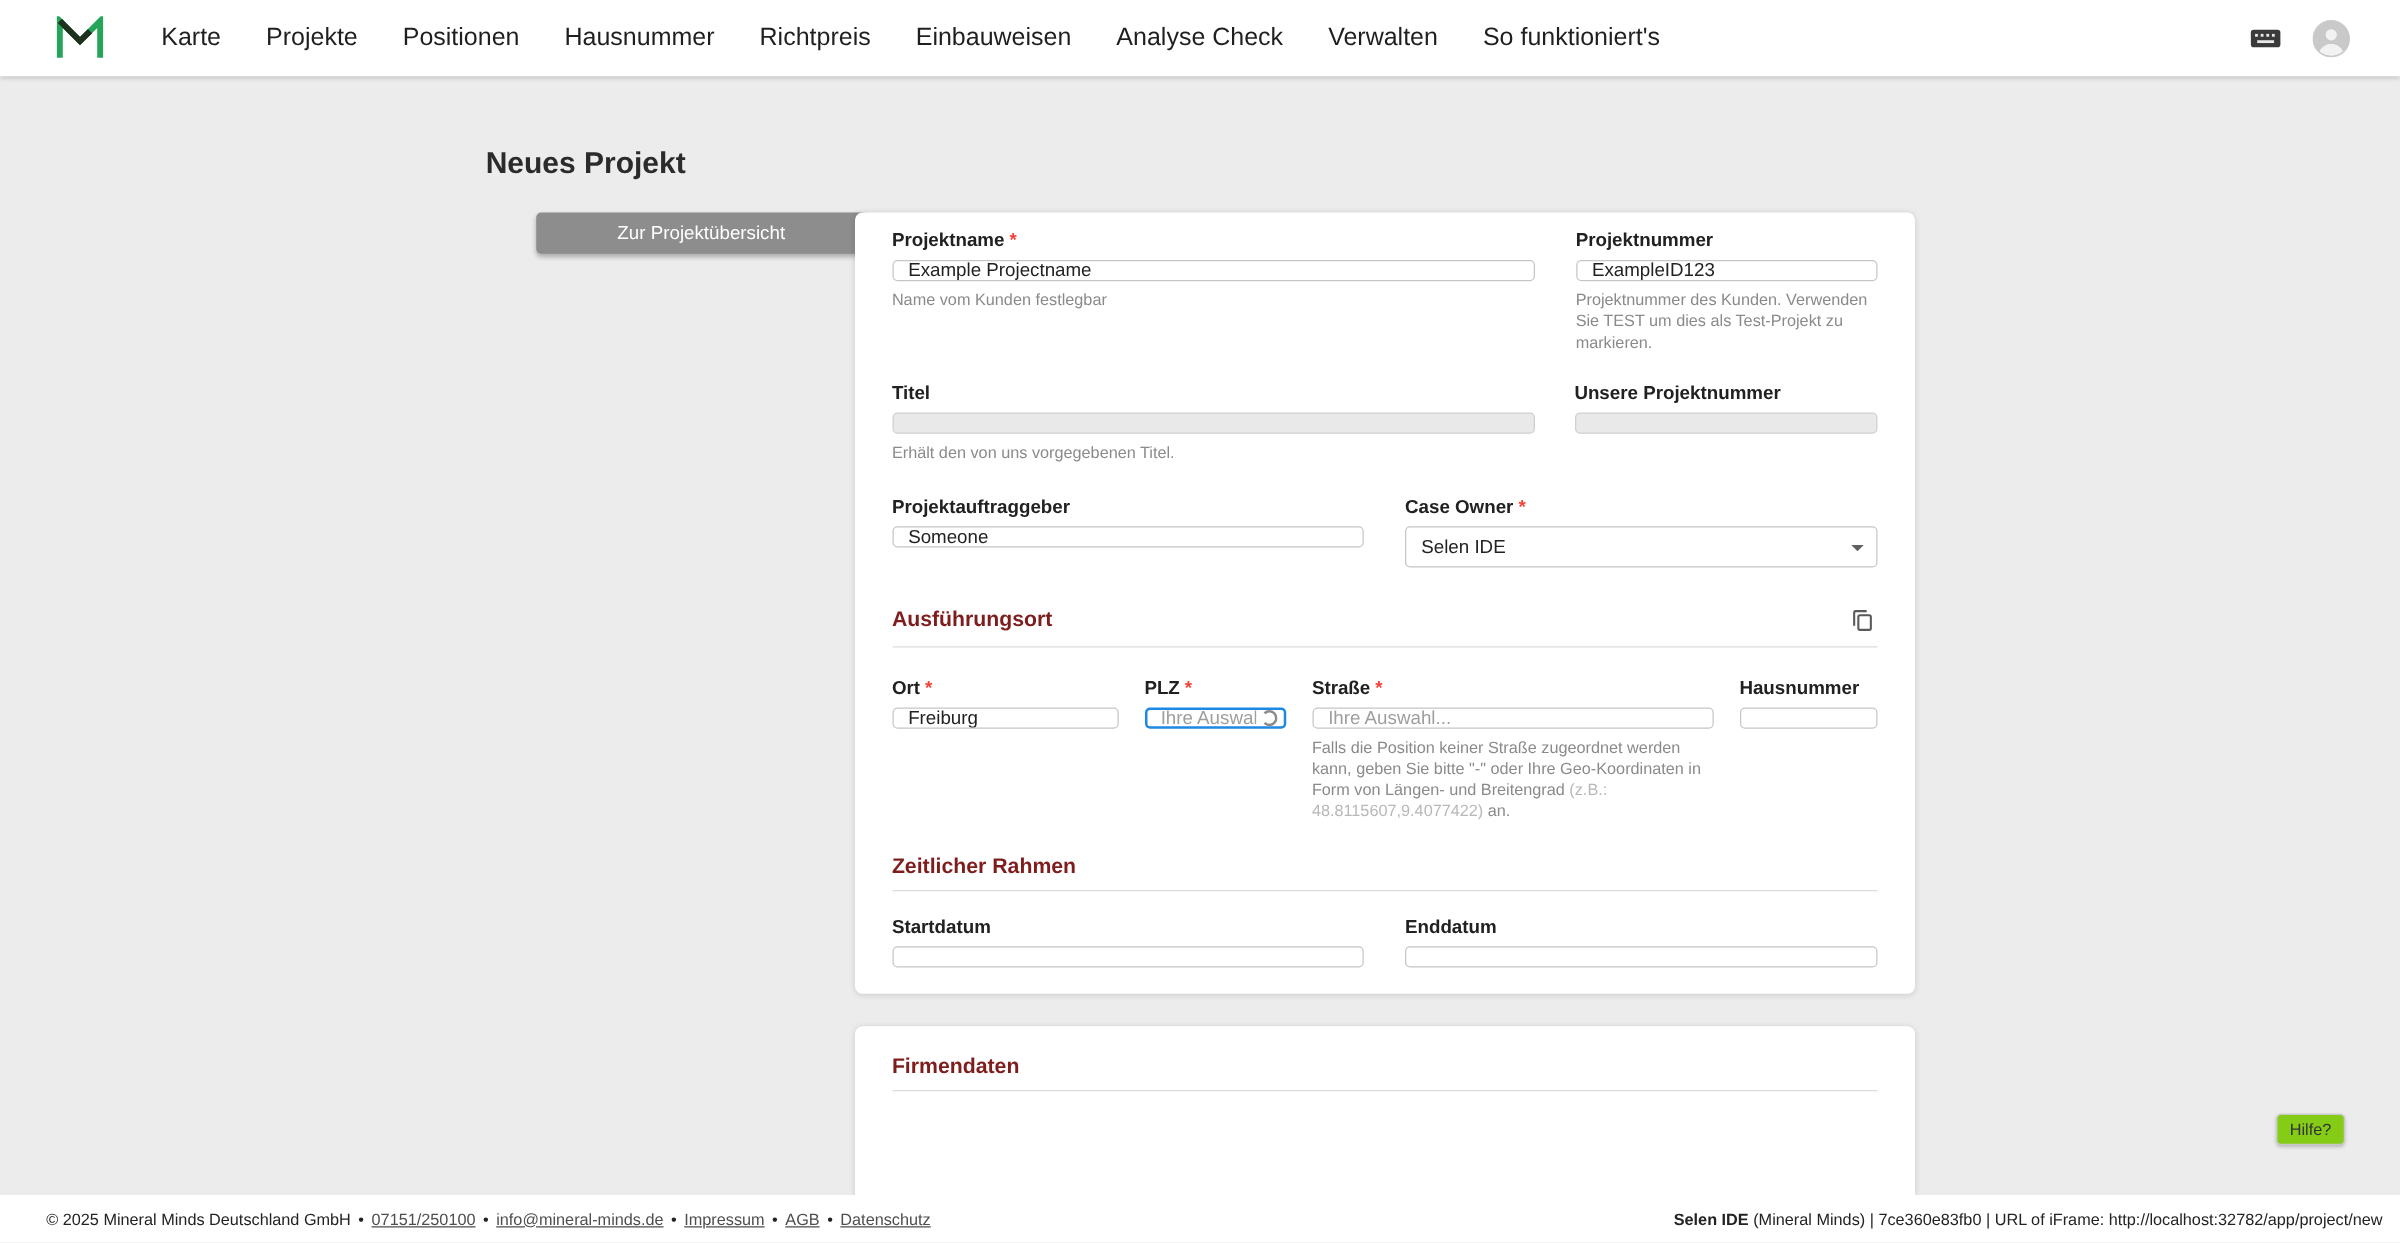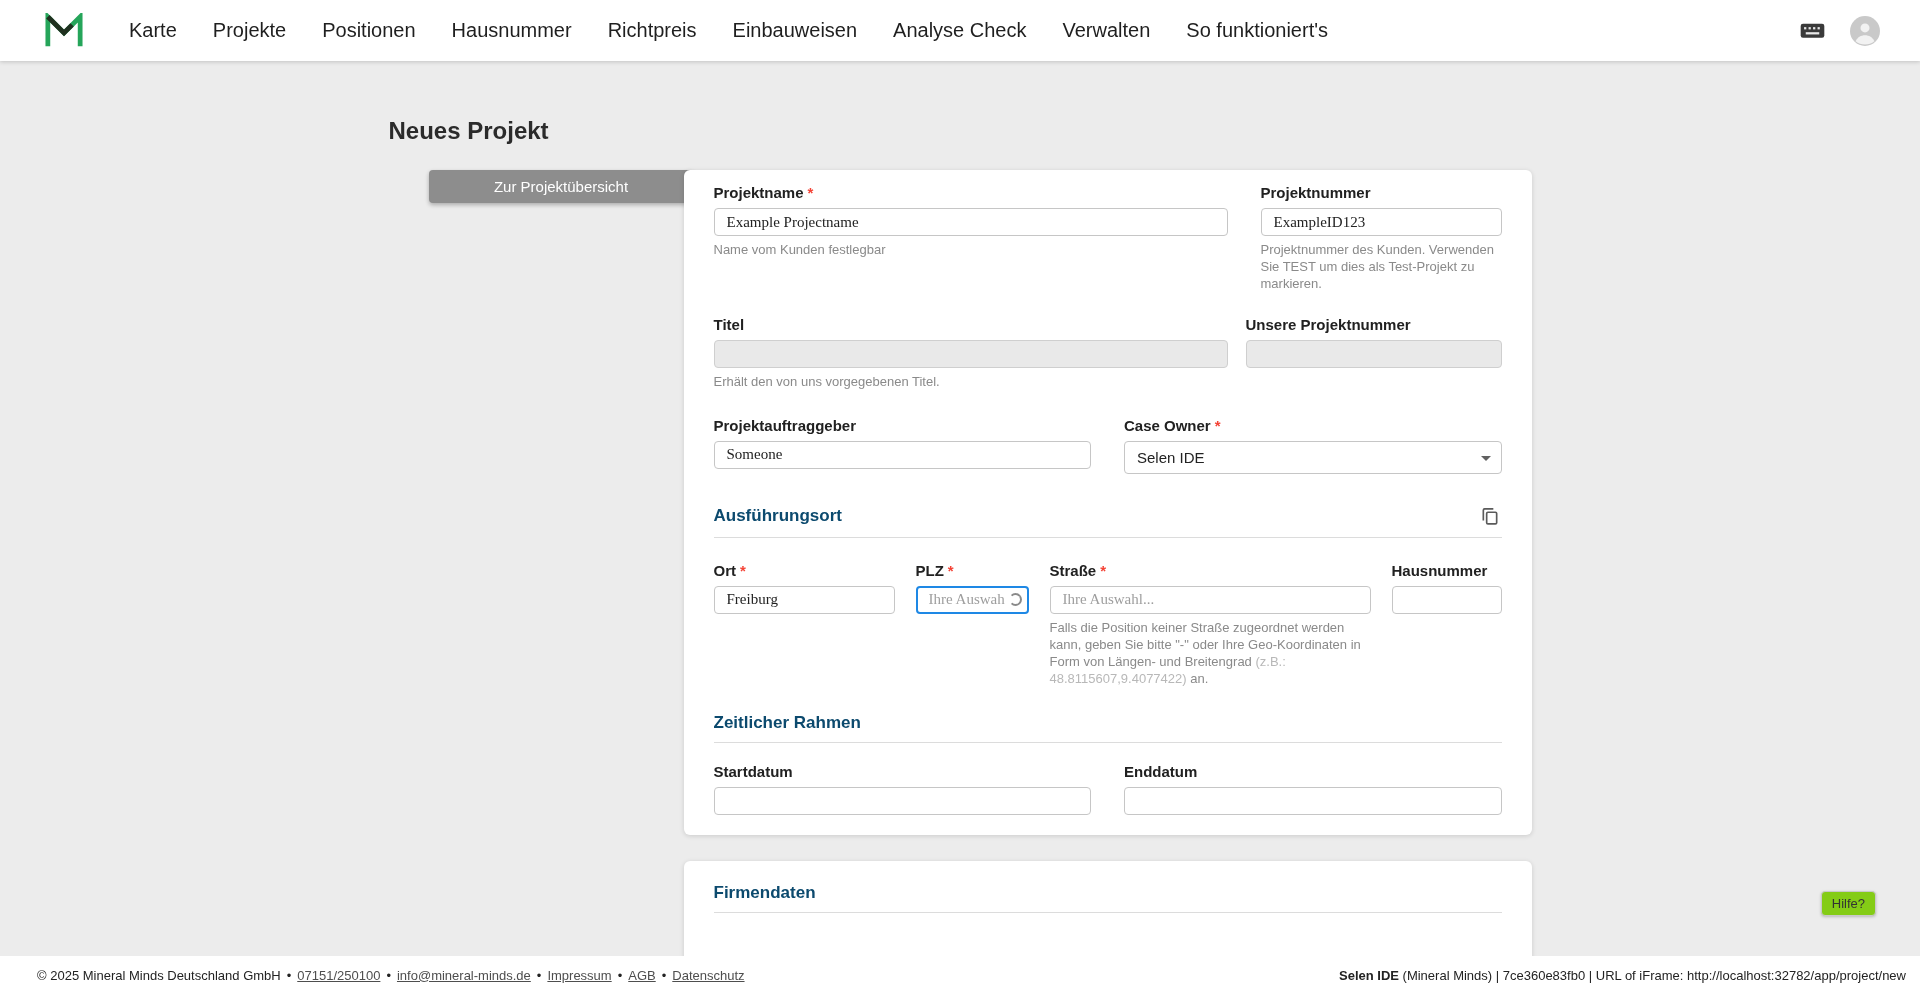--- a/index.html
+++ b/index.html
@@ -40,30 +40,30 @@
     margin-left:40px;
   }
   .card {
     background:#fff; border-radius:6px; box-shadow:0 1px 5px rgba(0,0,0,.14);
     flex:1; padding:14px 30px 20px;
   }
   .card2 { margin-top:26px; padding:22px 30px; height:170px; }
 
   
   .grid-2a { display:grid; grid-template-columns:514px 1fr; column-gap:33px; margin-bottom:24px; }
-  .grid-2b { display:grid; grid-template-columns:514px 1fr; column-gap:18px; margin-bottom:26px; }
+  .grid-2b { display:grid; grid-template-columns:514px 1fr; column-gap:32px; margin-bottom:26px; }
   .grid-half { display:grid; grid-template-columns:1fr 1fr; column-gap:33px; }
   .grid-loc { display:grid; grid-template-columns:181px 113px 321px 1fr; column-gap:21px; margin-top:24px; }
   .mt20 { margin-top:20px; }
 
   .field label { display:block; font-size:15px; font-weight:700; color:#212121; margin-bottom:7px; white-space:nowrap; }
   .req { color:#f44336; margin-left:4px; }
   .inp {
-    width:100%; height:28px; border:1px solid #c6c6c6; border-radius:4px;
-    padding:0 12px; font-size:15px; font-family:Liberation Serif, serif; color:#222;
+    width:100%; height:17px; border:1px solid #c6c6c6; border-radius:4px;
+    padding:0 12px; font-size:15px; font-family:Liberation Sans, sans-serif; color:#222;
     background:#fff; outline:none;
   }
   .inp::placeholder { color:#9e9e9e; }
   .inp:disabled { background:#e9e9e9; border-color:#cfcfcf; }
   .hint { font-size:13px; color:#8a8a8a; line-height:1.32; margin-top:5px; }
   .hint .lighter { color:#b8b8b8; }
 
   .input-wrap { position:relative; }
   .inp.focused { border:2px solid #1e88e5; padding:0 22px 0 11px; }
   .spinner {
@@ -79,21 +79,21 @@
     cursor:pointer; color:#222;
   }
   .caret {
     position:absolute; right:10px; top:14px; width:0; height:0;
     border-left:5px solid transparent; border-right:5px solid transparent;
     border-top:5px solid #616161;
   }
 
   .section-head { display:flex; justify-content:space-between; align-items:center; margin-top:30px; }
   .section-head.tight { margin-top:26px; }
-  .section-title { font-size:17px; font-weight:700; color:#0c4a6e; }
+  .section-title { font-size:17px; font-weight:700; color:#7f1d1d; }
   .rule { border:none; border-top:1px solid #dcdcdc; margin:9px 0 0; }
   .copy-btn { cursor:pointer; display:flex; padding:2px; }
 
   
   .help-btn {
     position:fixed; right:44px; bottom:78px; background:#84cc16;
     border:1px solid #c9c9c9; border-radius:4px; padding:4px 10px;
     font-size:13px; color:#333; box-shadow:0 1px 3px rgba(0,0,0,.22); cursor:pointer;
   }
 

